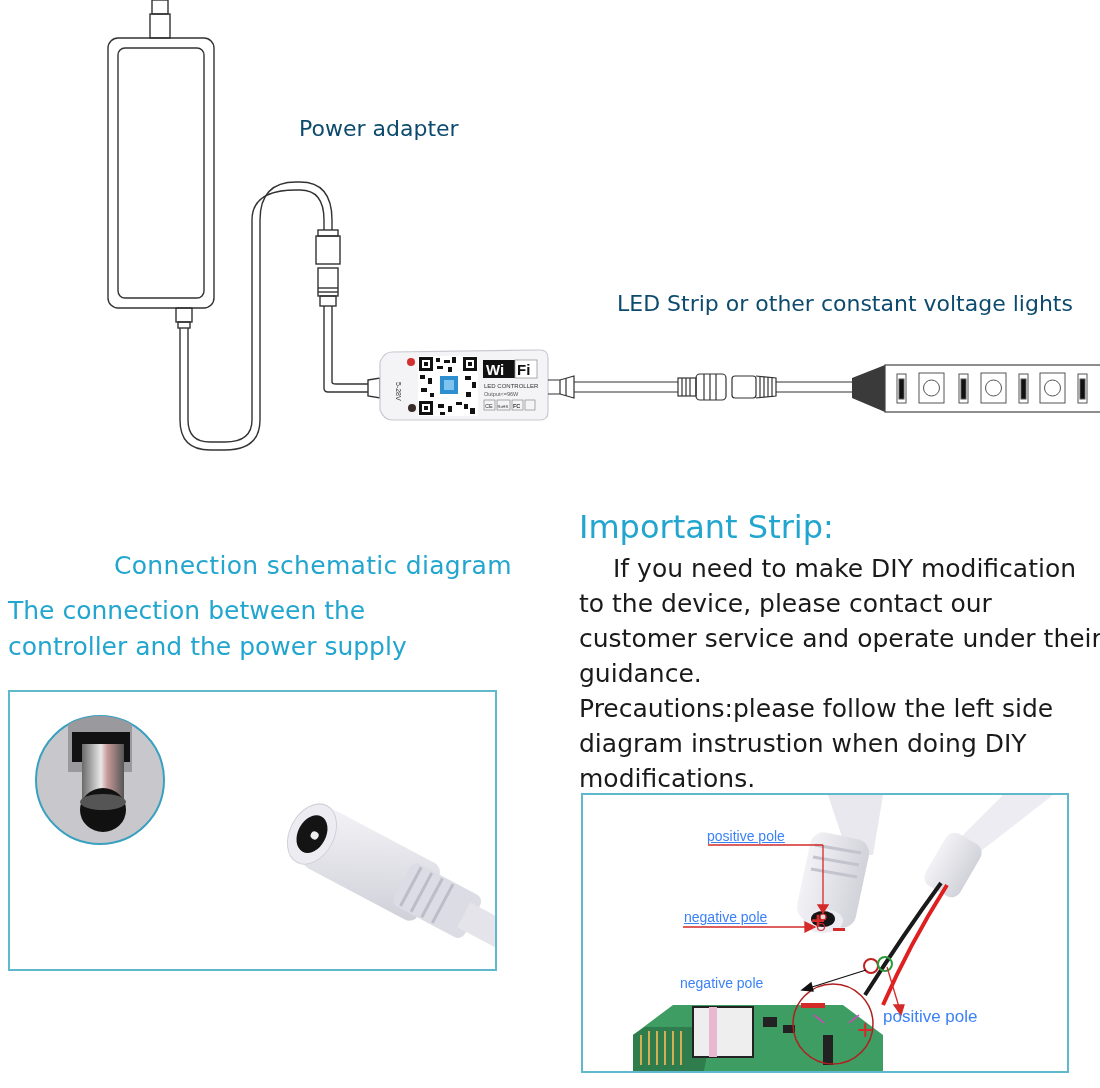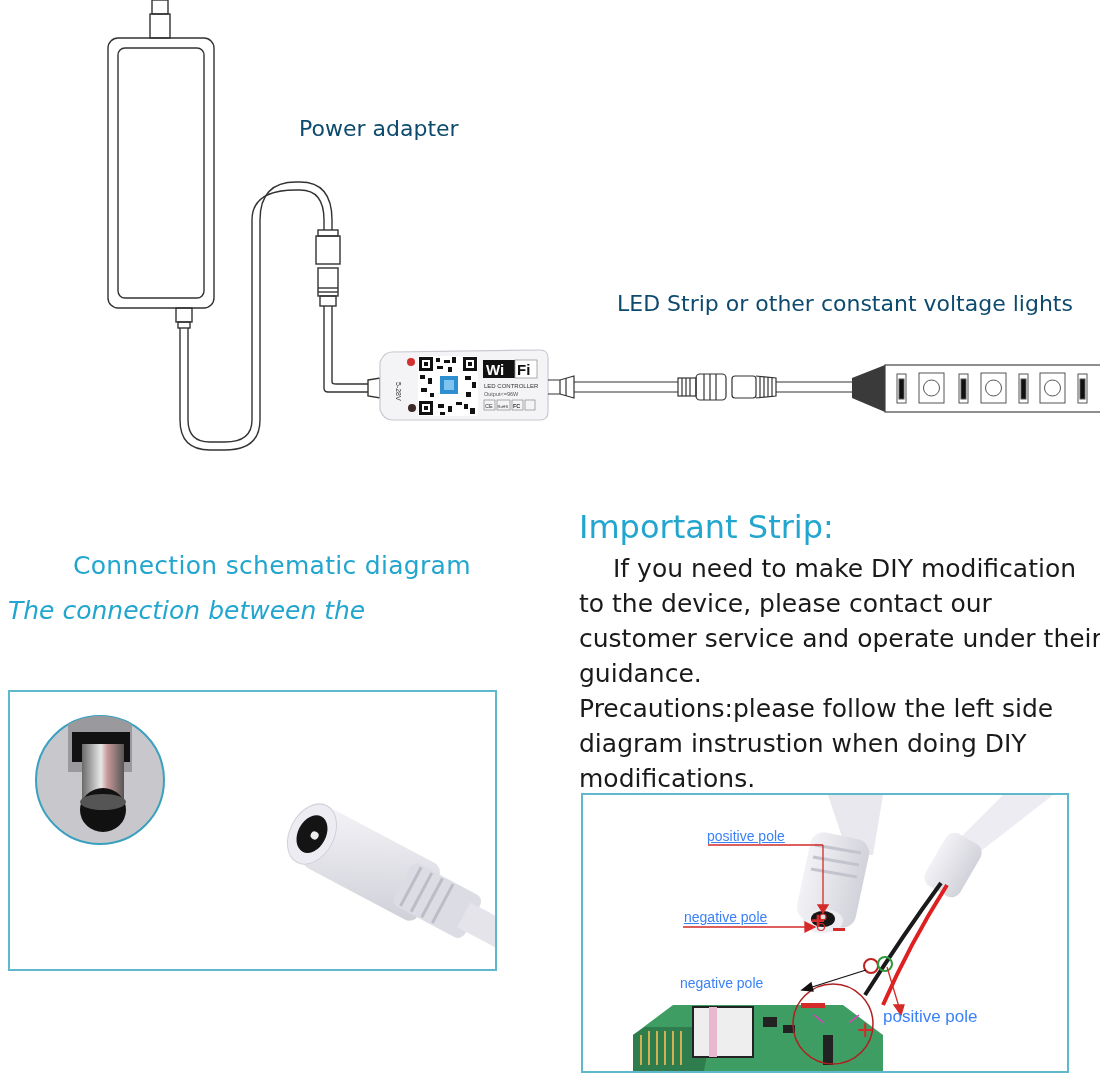--- a/index.html
+++ b/index.html
@@ -1,20 +1,20 @@
 <!DOCTYPE html>
 <html><head>
 <meta charset="utf-8">
 <style>
   html, body { margin: 0; padding: 0; background: #ffffff; }
   body { width: 1100px; height: 1088px; position: relative; overflow: hidden; font-family: "DejaVu Sans", sans-serif; }
   .abs { position: absolute; }
   .label-dark { color: #0c4a6e; font-size: 22px; white-space: nowrap; }
   .cyan { color: #22a6cf; }
-  .h-conn { font-size: 25px; letter-spacing: 0.3px; }
+  .h-conn { font-size: 25px; letter-spacing: 0.3px; margin-left: 41px; }
   .h-sub { font-size: 25px; line-height: 36px; }
   .h-notice { font-size: 32px; }
   .notice-body { font-size: 25px; line-height: 35px; color: #1a1a1a; width: 530px; }
   .notice-body p { margin: 0; }
   .indent { text-indent: 34px; }
   .framebox { border: 2px solid #5fb8cc; box-sizing: border-box; background: #fff; overflow: hidden; }
   svg { display: block; }
   .red-label { color: #3b82f6; font-size: 14px; font-family: "Liberation Sans", sans-serif; text-decoration: underline; white-space: nowrap; }
   .red-label.plain { text-decoration: none; font-size: 17px; }
 </style>
@@ -148,22 +148,23 @@
       <rect x="1078" y="374" width="9" height="29"></rect>
         <rect x="1080" y="379" width="5" height="20" fill="#111"></rect>
     </g>
   </g>
 </svg>
 
 <div class="abs label-dark" style="left:299px;top:116px;">Power adapter</div>
 <div class="abs label-dark" style="left:617px;top:291px;">LED Strip or other constant voltage lights</div>
 
 <div class="abs cyan h-conn" style="left:73px;top:551px;">Connection schematic diagram</div>
-<div class="abs cyan h-sub" style="left:8px;top:593px;font-style:italic;">
+<div class="abs cyan h-sub" style="left:8px;top:593px;">
   <div>The connection between the</div>
+  <div>controller and the power supply</div>
 </div>
 
 <div class="abs framebox" style="left:8px;top:690px;width:489px;height:281px;">
   <svg width="489" height="281">
     <defs>
       <linearGradient id="metal" x1="0" x2="1">
         <stop offset="0" stop-color="#6a6a6a"></stop>
         <stop offset="0.45" stop-color="#e8e8e8"></stop>
         <stop offset="0.6" stop-color="#c99a9a"></stop>
         <stop offset="1" stop-color="#555"></stop>

